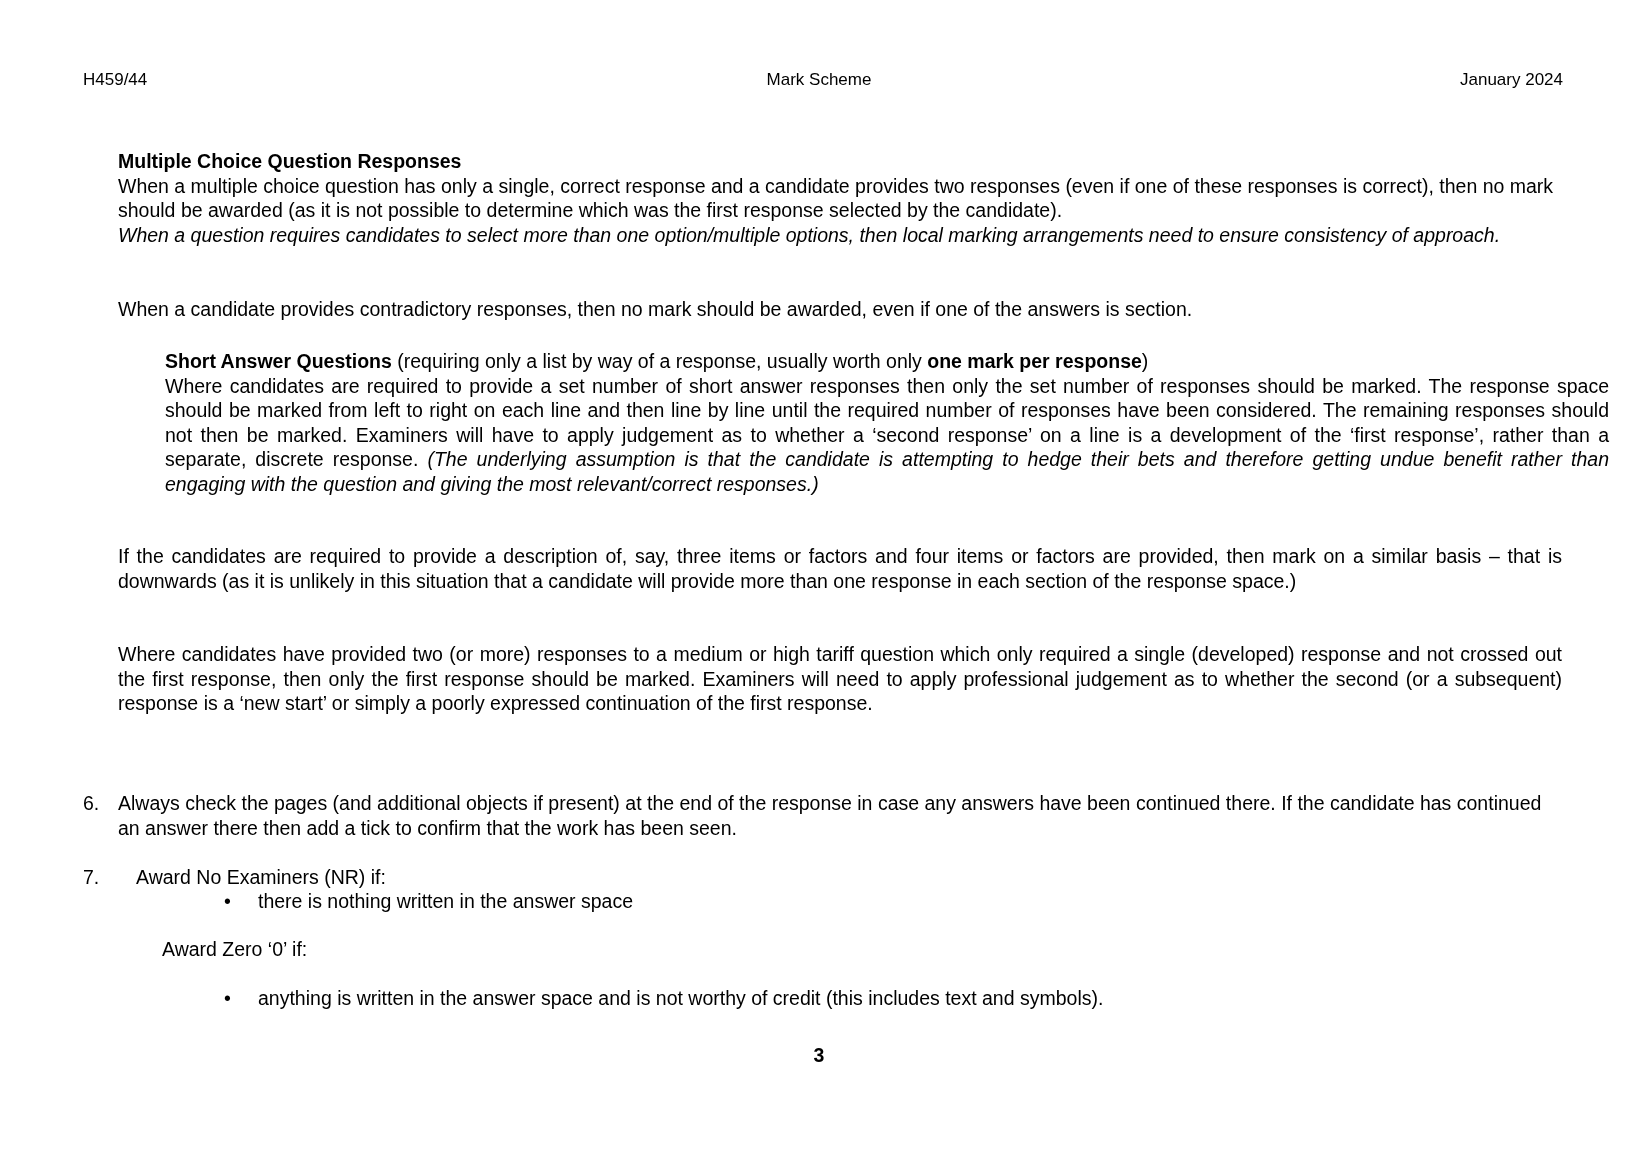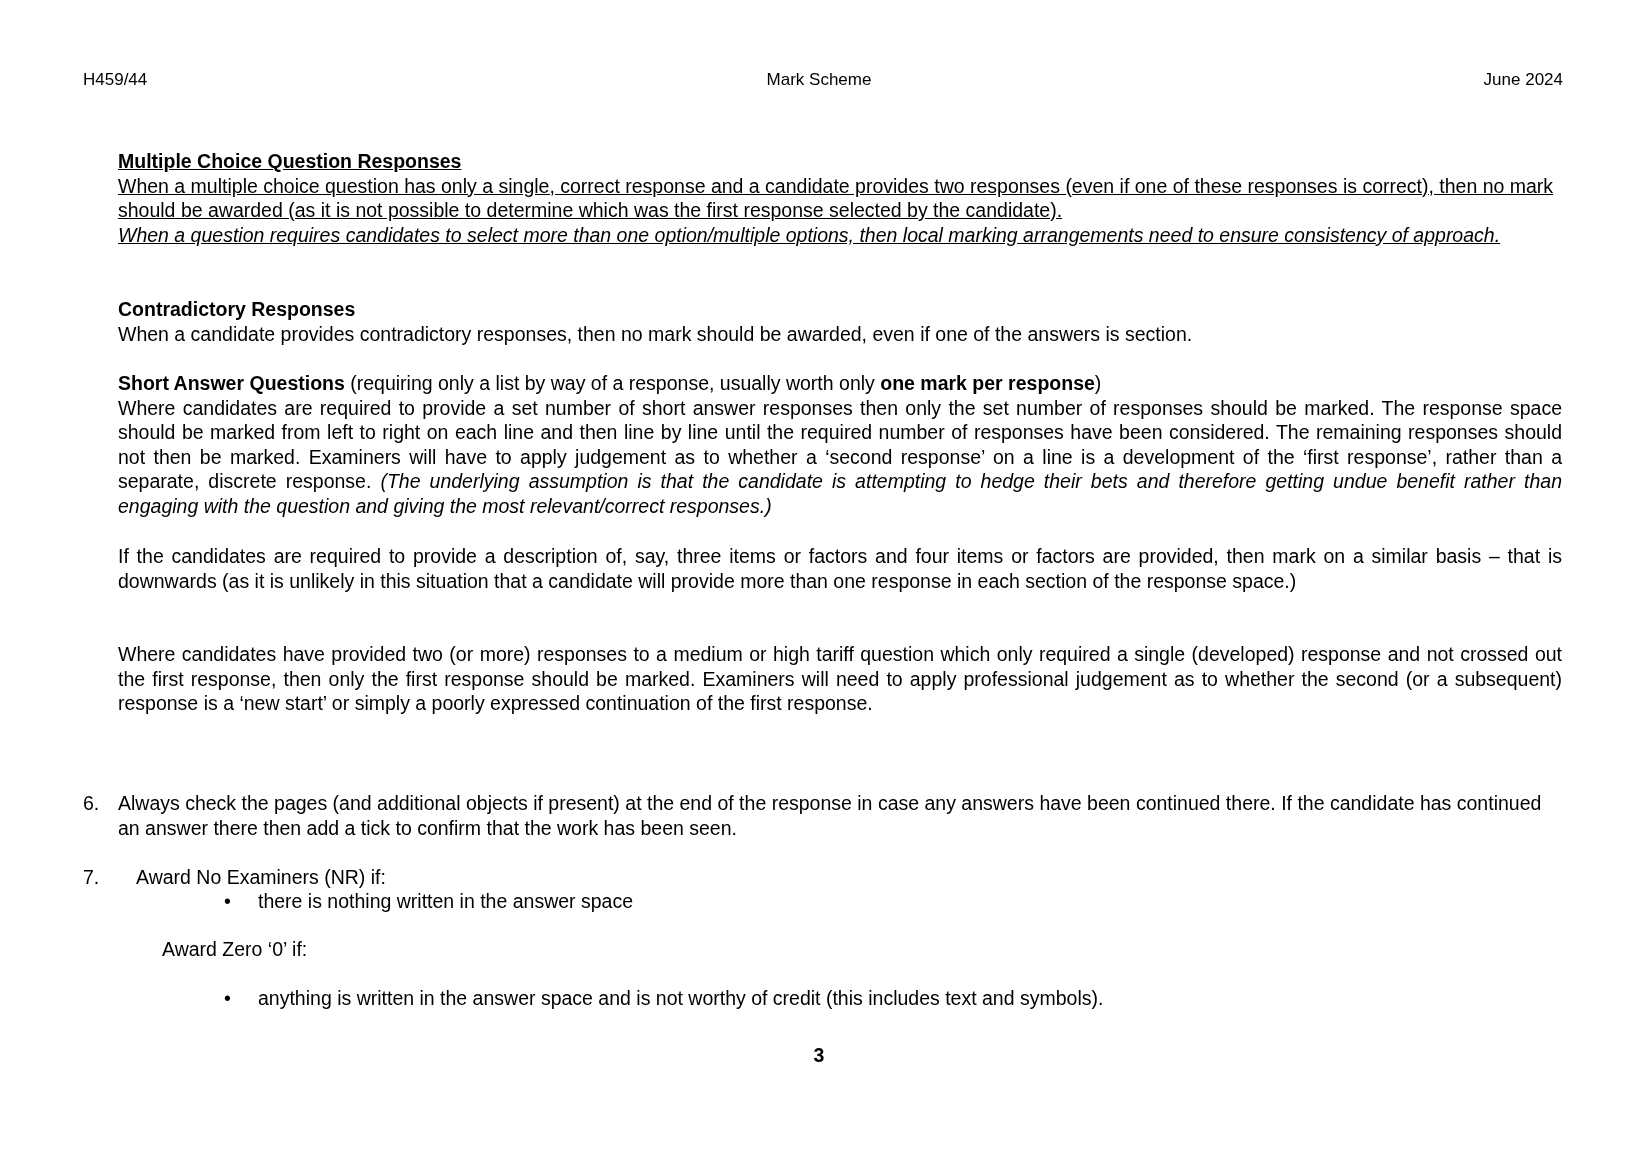--- a/index.html
+++ b/index.html
@@ -22,34 +22,33 @@
   .num { position: absolute; left: 83px; }
   .item6 { position: absolute; left: 118px; width: 1444px; }
   .bullet { position: absolute; }
   .page-no { position: absolute; top: 1043px; left: 0; width: 1638px; text-align: center; font-weight: bold; }
 </style>
 </head>
 <body>
 
 <div class="hdr hdr-left">H459/44</div>
 <div class="hdr hdr-center">Mark Scheme</div>
-<div class="hdr hdr-right">June 2024</div>
+<div class="hdr hdr-right">January 2024</div>
 
-<div class="sec" style="top:149px;text-decoration:underline;">
+<div class="sec" style="top:149px;">
   <p class="b">Multiple Choice Question Responses</p>
   <p>When a multiple choice question has only a single, correct response and a candidate provides two responses (even if one of these responses is correct), then no mark should be awarded (as it is not possible to determine which was the first response selected by the candidate).</p>
   <p class="i just">When a question requires candidates to select more than one option/multiple options, then local marking arrangements need to ensure consistency of approach.</p>
 </div>
 
 <div class="sec" style="top:297px;">
-  <p class="b">Contradictory Responses</p>
   <p>When a candidate provides contradictory responses, then no mark should be awarded, even if one of the answers is section.</p>
 </div>
 
-<div class="sec" style="top:371px;">
+<div class="sec" style="top:349px;margin-left:47px;">
   <p><span class="b">Short Answer Questions</span><span> (requiring only a list by way of a response, usually worth only </span><span class="b">one mark per response</span><span>)</span></p>
   <p class="just"><span>Where candidates are required to provide a set number of short answer responses then only the set number of responses should be marked. The response space should be marked from left to right on each line and then line by line until the required number of responses have been considered.  The remaining responses should not then be marked. Examiners will have to apply judgement as to whether a ‘second response’ on a line is a development of the ‘first response’, rather than a separate, discrete response.  </span><span class="i">(The underlying assumption is that the candidate is attempting to hedge their bets and therefore getting undue benefit rather than engaging with the question and giving the most relevant/correct responses.)</span></p>
 </div>
 
 <div class="sec" style="top:544px;">
   <p class="just">If the candidates are required to provide a description of, say, three items or factors and four items or factors are provided, then mark on a similar basis – that is downwards (as it is unlikely in this situation that a candidate will provide more than one response in each section of the response space.)</p>
 </div>
 
 <div class="sec" style="top:642px;">
   <p class="just">Where candidates have provided two (or more) responses to a medium or high tariff question which only required a single (developed) response and not crossed out the first response, then only the first response should be marked. Examiners will need to apply professional judgement as to whether the second (or a subsequent) response is a ‘new start’ or simply a poorly expressed continuation of the first response.</p>

